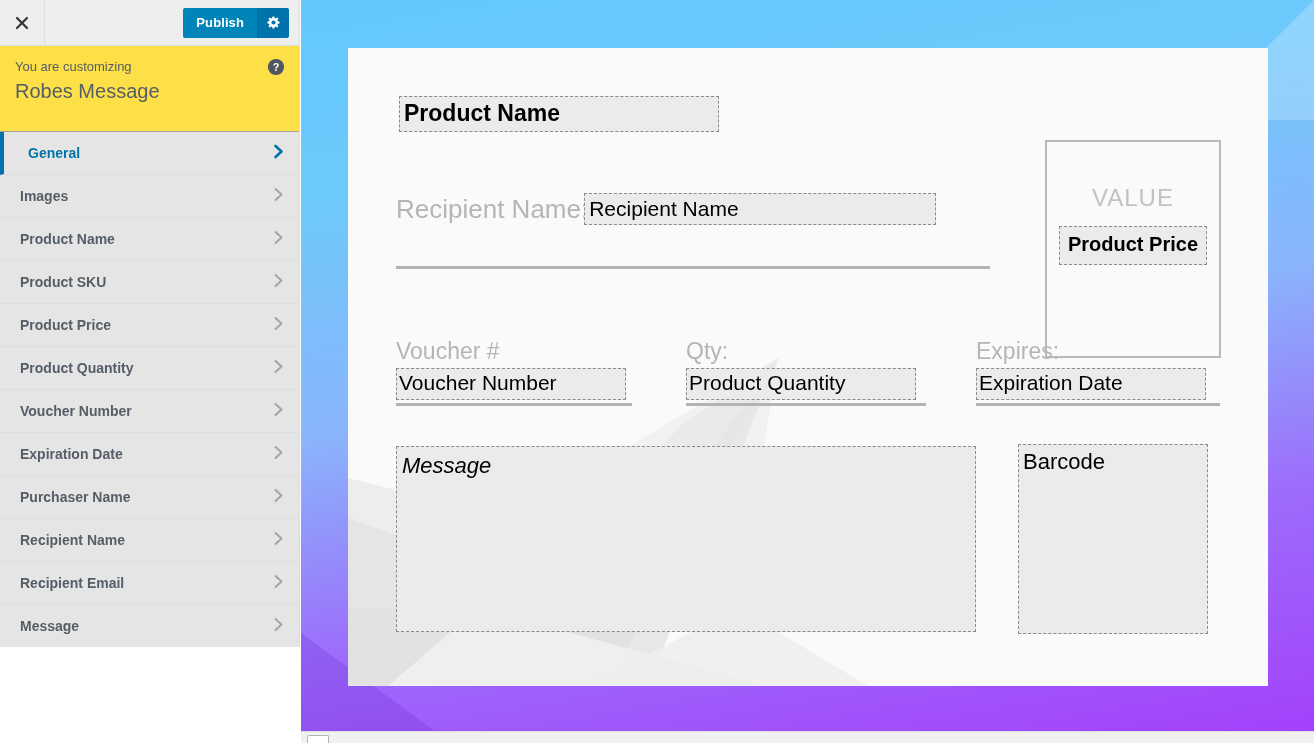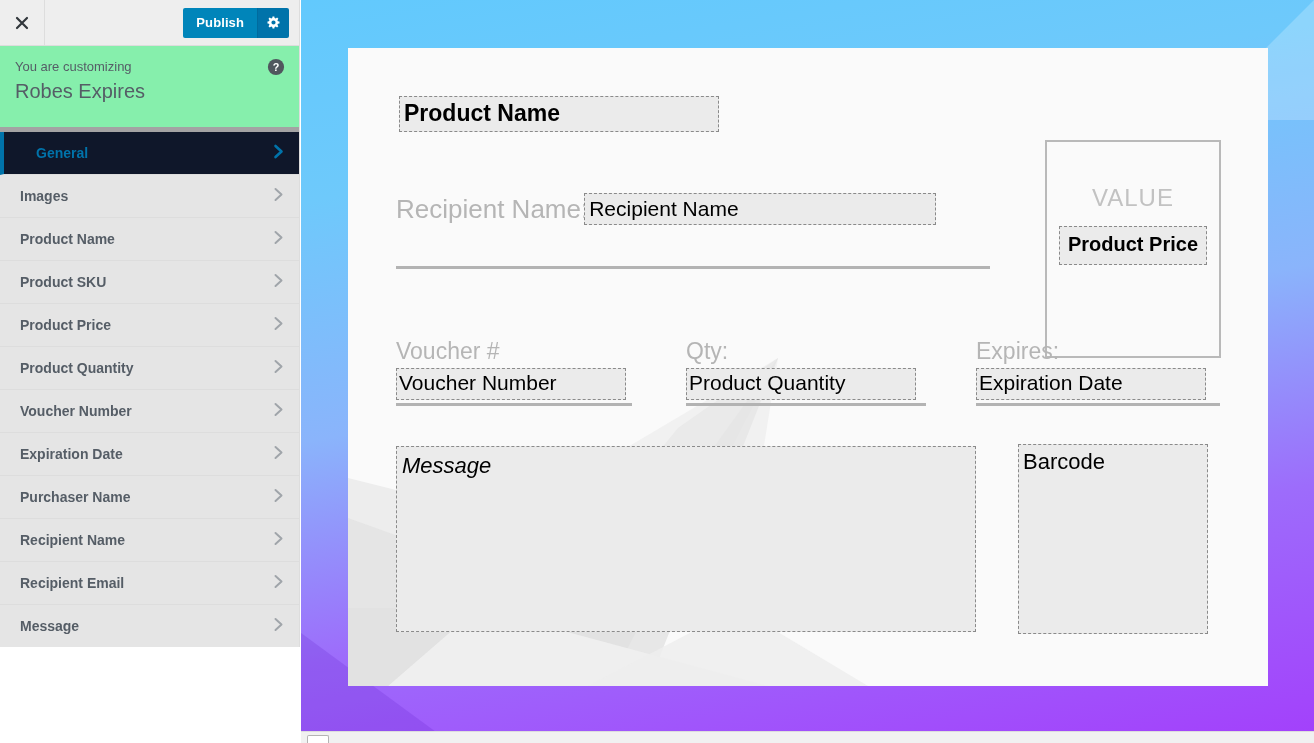--- a/index.html
+++ b/index.html
@@ -65,22 +65,22 @@
     display: flex; align-items: center; justify-content: center;
     cursor: pointer;
     border-left: 1px solid #006b9e;
   }
   .gear-btn svg { display: block; }
 
   
   .cust-info {
     position: relative;
     padding: 12px 15px 15px 15px;
-    background: #86efac;
-    border-bottom: 5px solid #a3a3a3;
+    background: #fde047;
+    border-bottom: 1px solid #a3a3a3;
     height: 86px;
   }
   .cust-info .line1 {
     font-size: 13px;
     color: #555d66;
     line-height: 1.4;
   }
   .cust-info .line2 {
     font-size: 20px;
     color: #555d66;
@@ -104,24 +104,24 @@
     align-items: center;
     padding: 0 36px 0 20px;
     border-bottom: 1px solid #dddddd;
     background: #e5e5e5;
     cursor: pointer;
     font-size: 14px;
     font-weight: bold;
     color: #555d66;
   }
   .panel-item.active {
-    background: #0f172a;
+    background: #e5e5e5;
     color: #0073aa;
     border-left: 4px solid #0073aa;
-    padding-left: 32px;
+    padding-left: 24px;
   }
   .panel-item .chev {
     position: absolute;
     right: 14px; top: 50%;
     transform: translateY(-50%);
     display: block;
   }
 
   
   #preview {
@@ -349,21 +349,21 @@
             <svg width="15" height="15" viewBox="0 0 20 20" aria-hidden="true">
               <path fill="#ffffff" d="M18 11.2v-2.4l-2.2-.36a6 6 0 0 0-.62-1.5l1.3-1.82-1.7-1.7-1.82 1.3a6 6 0 0 0-1.5-.62L11.1 2h-2.4l-.36 2.1a6 6 0 0 0-1.5.62L5.02 3.42l-1.7 1.7 1.3 1.82a6 6 0 0 0-.62 1.5L2 8.8v2.4l2 .36a6 6 0 0 0 .62 1.5l-1.3 1.82 1.7 1.7 1.82-1.3a6 6 0 0 0 1.5.62L8.7 18h2.4l.36-2.1a6 6 0 0 0 1.5-.62l1.82 1.3 1.7-1.7-1.3-1.82a6 6 0 0 0 .62-1.5L18 11.2zM10 12.8A2.8 2.8 0 1 1 10 7.2a2.8 2.8 0 0 1 0 5.6z"></path>
             </svg>
           </span>
         </div>
       </div>
     </div>
 
     <div class="cust-info">
       <div class="line1">You are customizing</div>
-      <div class="line2">Robes Expires</div>
+      <div class="line2">Robes Message</div>
       <span class="help-icon">
         <svg width="18" height="18" viewBox="0 0 20 20" aria-hidden="true">
           <circle cx="10" cy="10" r="9" fill="#50575e"></circle>
           <text x="10" y="14.4" text-anchor="middle" font-family="Liberation Sans, sans-serif" font-size="12" font-weight="bold" fill="#ffffff">?</text>
         </svg>
       </span>
     </div>
 
     <div class="panel-list">
         <div class="panel-item active">

